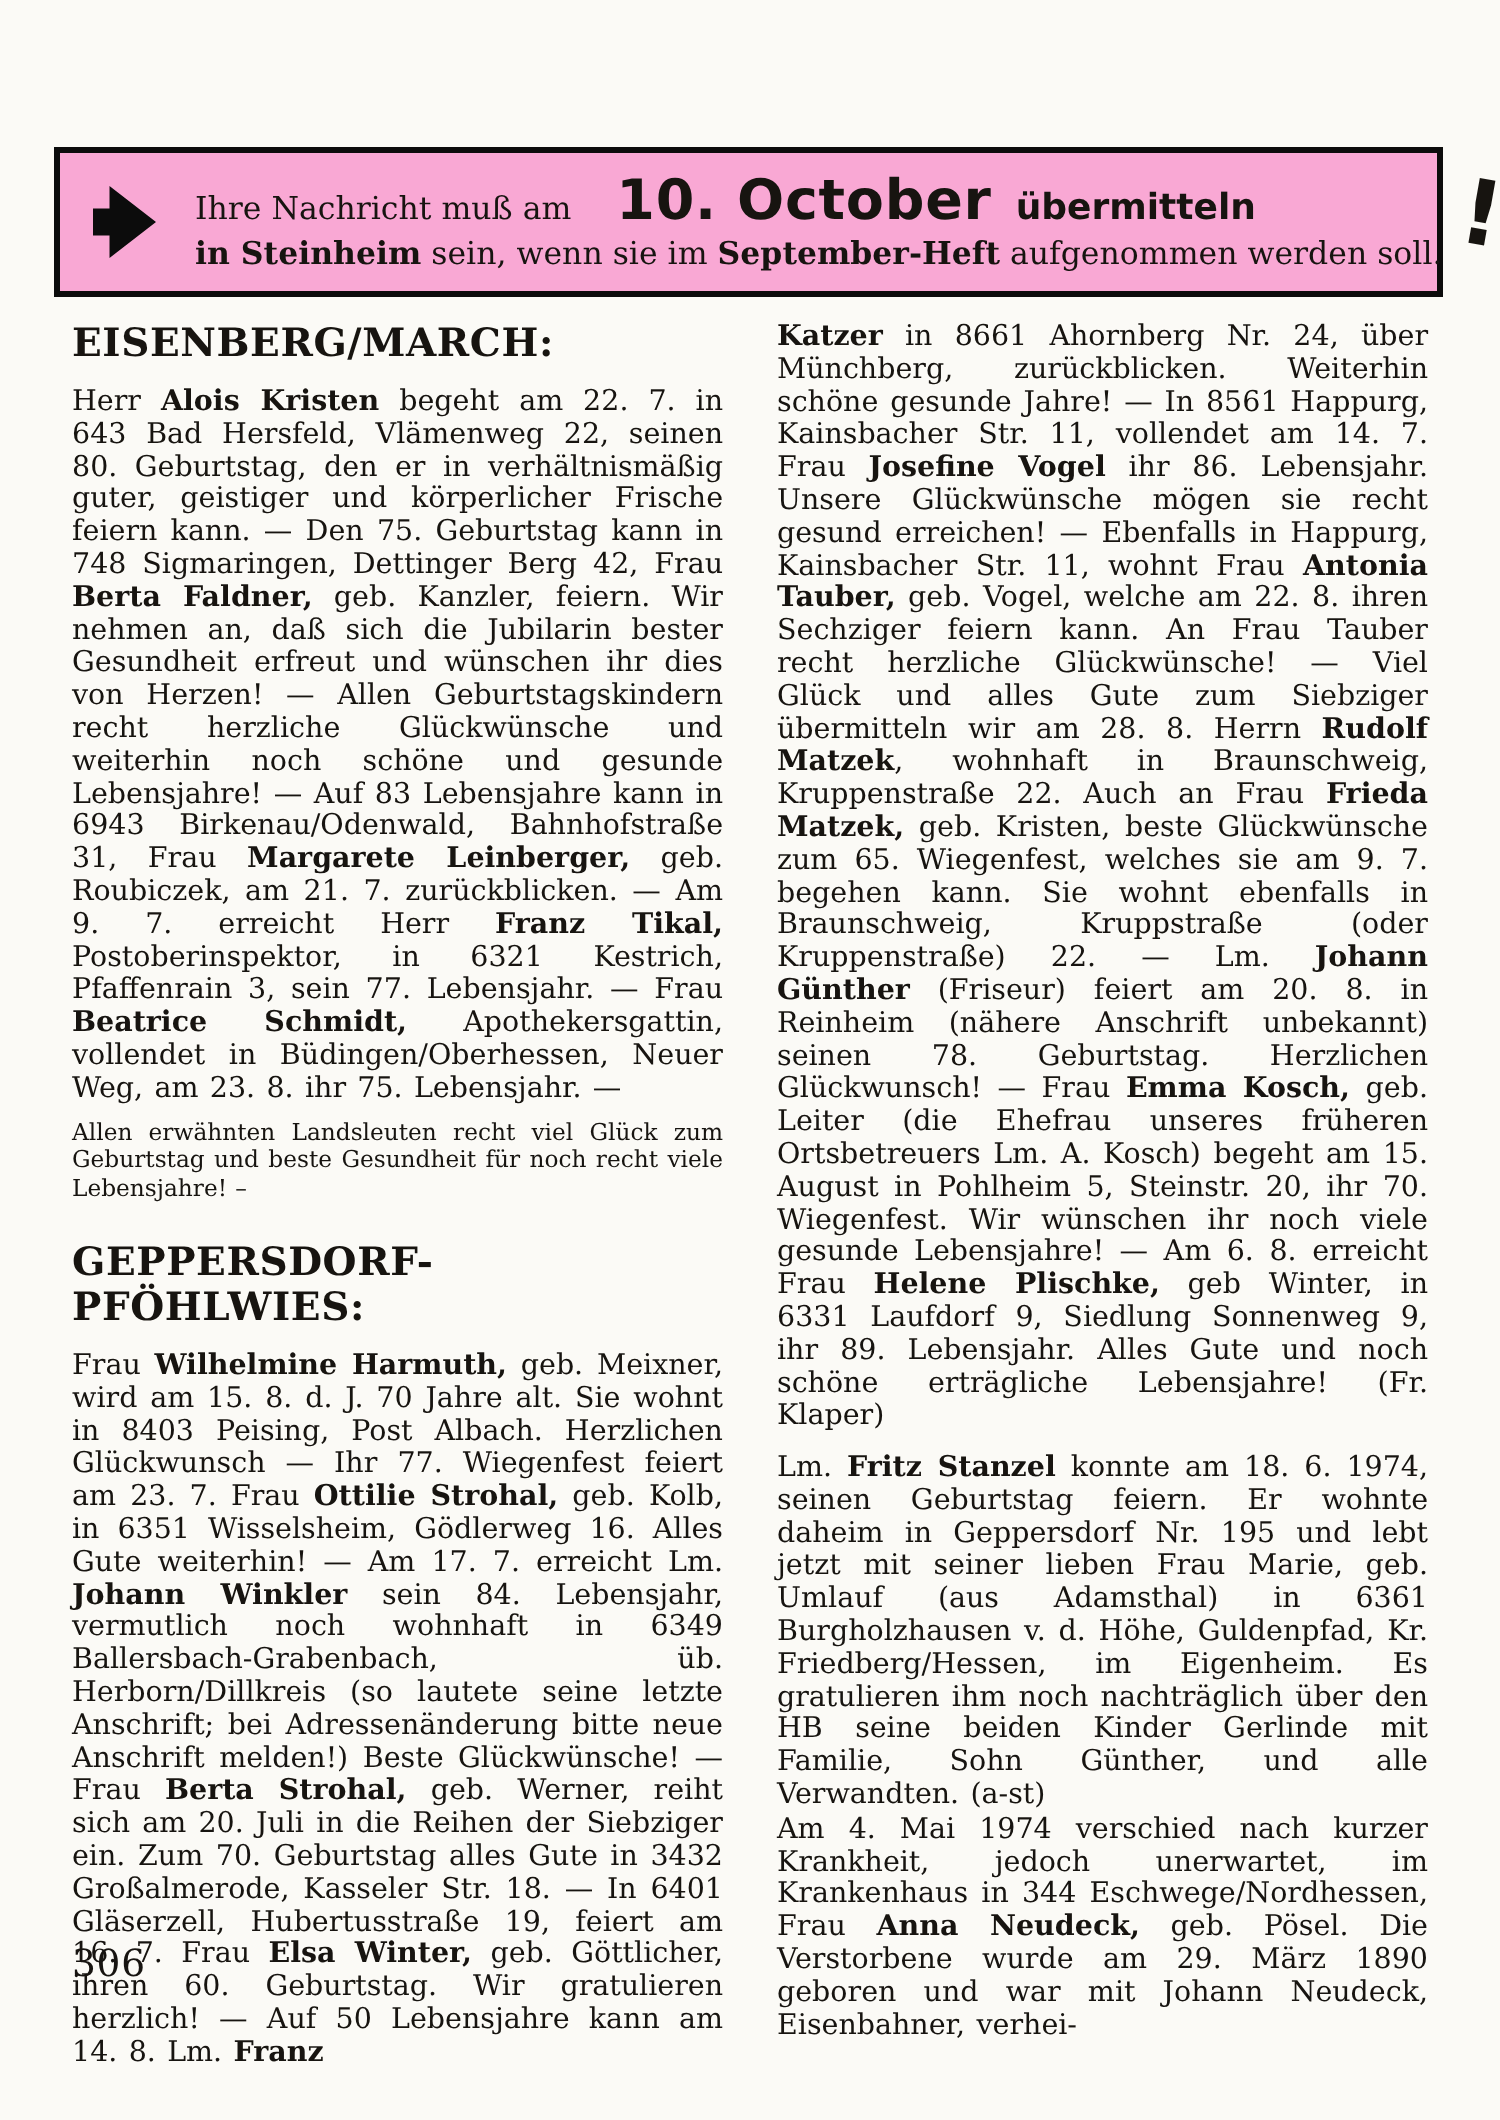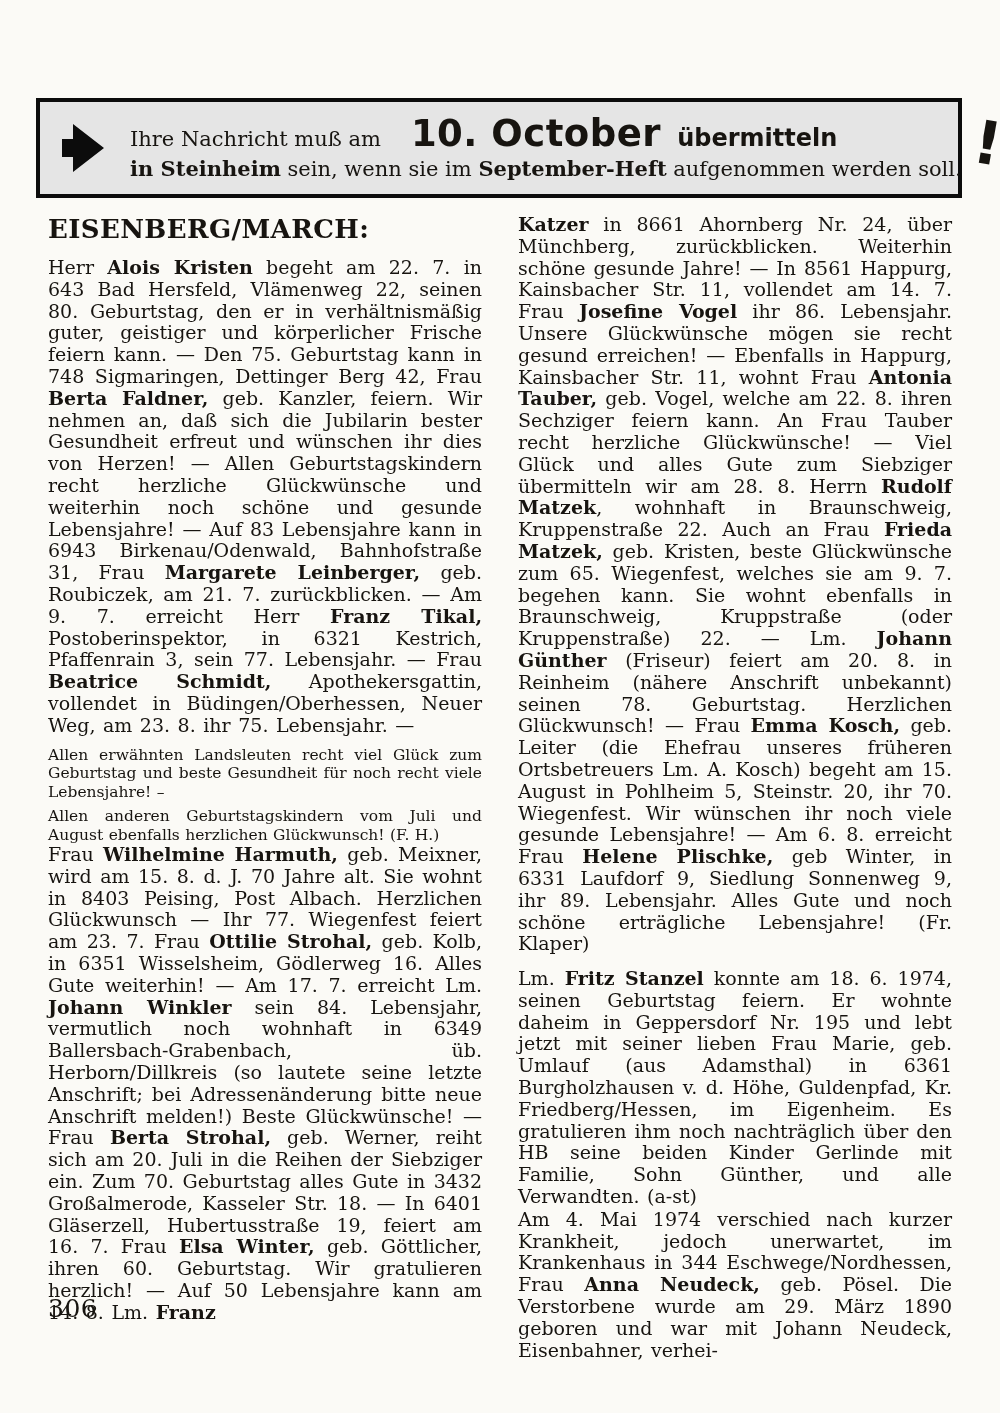--- a/index.html
+++ b/index.html
@@ -16,21 +16,21 @@
 
   
   .notice-box {
     position: absolute;
     left: 36px; top: 98px;
     width: 926px; height: 100px;
     border: 4px solid #0c0c0c;
     display: flex;
     align-items: center;
     padding: 0 16px 0 20px;
-    background: #e5e5e5;
+    background: #f9a8d4;
   }
   .arrow-wrap { flex: 0 0 auto; margin-right: 24px; }
   .arrow-wrap svg { display: block; }
   .notice-text {
     flex: 1 1 auto;
     display: flex;
     flex-direction: column;
     justify-content: center;
     gap: 4px;
   }
@@ -126,21 +126,21 @@
       <div class="notice-line2"><b>in Steinheim</b><span> sein, wenn sie im </span><b>September-Heft</b><span> aufgenommen werden soll.</span></div>
     </div>
     <div class="bang">!</div>
   </div>
 
   <div class="columns">
     <div class="col" id="col-left">
         <div class="col-heading">EISENBERG/MARCH:</div>
         <p class="body-para"><span>Herr </span><span class="bname">Alois Kristen</span><span> begeht am 22. 7. in 643 Bad Hersfeld, Vlämenweg 22, seinen 80. Geburtstag, den er in verhältnismäßig guter, geistiger und körperlicher Frische feiern kann. — Den 75. Geburtstag kann in 748 Sigmaringen, Dettinger Berg 42, Frau </span><span class="bname">Berta Faldner,</span><span> geb. Kanzler, feiern. Wir nehmen an, daß sich die Jubilarin bester Gesundheit erfreut und wünschen ihr dies von Herzen! — Allen Geburtstagskindern recht herzliche Glückwünsche und weiterhin noch schöne und gesunde Lebensjahre! — Auf 83 Lebensjahre kann in 6943 Birkenau/Odenwald, Bahnhofstraße 31, Frau </span><span class="bname">Margarete Leinberger,</span><span> geb. Roubiczek, am 21. 7. zurückblicken. — Am 9. 7. erreicht Herr </span><span class="bname">Franz Tikal,</span><span> Postoberinspektor, in 6321 Kestrich, Pfaffenrain 3, sein 77. Lebensjahr. — Frau </span><span class="bname">Beatrice Schmidt,</span><span> Apothekersgattin, vollendet in Büdingen/Oberhessen, Neuer Weg, am 23. 8. ihr 75. Lebensjahr. —</span></p>
         <p class="note"><span>Allen erwähnten Landsleuten recht viel Glück zum Geburtstag und beste Gesundheit für noch recht viele Lebensjahre! –</span></p>
-        <p class="note"><span>Allen anderen Geburtstagskindern vom Juli und August ebenfalls herzlichen Glückwunsch! (F. H.)</span></p>
+        <div class="col-heading">GEPPERSDORF-PFÖHLWIES:</div>
         <p class="body-para"><span>Frau </span><span class="bname">Wilhelmine Harmuth,</span><span> geb. Meixner, wird am 15. 8. d. J. 70 Jahre alt. Sie wohnt in 8403 Peising, Post Albach. Herzlichen Glückwunsch — Ihr 77. Wiegenfest feiert am 23. 7. Frau </span><span class="bname">Ottilie Strohal,</span><span> geb. Kolb, in 6351 Wisselsheim, Gödlerweg 16. Alles Gute weiterhin! — Am 17. 7. erreicht Lm. </span><span class="bname">Johann Winkler</span><span> sein 84. Lebensjahr, vermutlich noch wohnhaft in 6349 Ballersbach-Grabenbach, üb. Herborn/Dillkreis (so lautete seine letzte Anschrift; bei Adressenänderung bitte neue Anschrift melden!) Beste Glückwünsche! — Frau </span><span class="bname">Berta Strohal,</span><span> geb. Werner, reiht sich am 20. Juli in die Reihen der Siebziger ein. Zum 70. Geburtstag alles Gute in 3432 Großalmerode, Kasseler Str. 18. — In 6401 Gläserzell, Hubertusstraße 19, feiert am 16. 7. Frau </span><span class="bname">Elsa Winter,</span><span> geb. Göttlicher, ihren 60. Geburtstag. Wir gratulieren herzlich! — Auf 50 Lebensjahre kann am 14. 8. Lm. </span><span class="bname">Franz</span></p>
       </div>
     <div class="col" id="col-right">
         <p class="body-para"><span class="bname">Katzer</span><span> in 8661 Ahornberg Nr. 24, über Münchberg, zurückblicken. Weiterhin schöne gesunde Jahre! — In 8561 Happurg, Kainsbacher Str. 11, vollendet am 14. 7. Frau </span><span class="bname">Josefine Vogel</span><span> ihr 86. Lebensjahr. Unsere Glückwünsche mögen sie recht gesund erreichen! — Ebenfalls in Happurg, Kainsbacher Str. 11, wohnt Frau </span><span class="bname">Antonia Tauber,</span><span> geb. Vogel, welche am 22. 8. ihren Sechziger feiern kann. An Frau Tauber recht herzliche Glückwünsche! — Viel Glück und alles Gute zum Siebziger übermitteln wir am 28. 8. Herrn </span><span class="bname">Rudolf Matzek</span><span>, wohnhaft in Braunschweig, Kruppenstraße 22. Auch an Frau </span><span class="bname">Frieda Matzek,</span><span> geb. Kristen, beste Glückwünsche zum 65. Wiegenfest, welches sie am 9. 7. begehen kann. Sie wohnt ebenfalls in Braunschweig, Kruppstraße (oder Kruppenstraße) 22. — Lm. </span><span class="bname">Johann Günther</span><span> (Friseur) feiert am 20. 8. in Reinheim (nähere Anschrift unbekannt) seinen 78. Geburtstag. Herzlichen Glückwunsch! — Frau </span><span class="bname">Emma Kosch,</span><span> geb. Leiter (die Ehefrau unseres früheren Ortsbetreuers Lm. A. Kosch) begeht am 15. August in Pohlheim 5, Steinstr. 20, ihr 70. Wiegenfest. Wir wünschen ihr noch viele gesunde Lebensjahre! — Am 6. 8. erreicht Frau </span><span class="bname">Helene Plischke,</span><span> geb Winter, in 6331 Laufdorf 9, Siedlung Sonnenweg 9, ihr 89. Lebensjahr. Alles Gute und noch schöne erträgliche Lebensjahre! (Fr. Klaper)</span></p>
         <p class="body-para"><span>Lm. </span><span class="bname">Fritz Stanzel</span><span> konnte am 18. 6. 1974, seinen Geburtstag feiern. Er wohnte daheim in Geppersdorf Nr. 195 und lebt jetzt mit seiner lieben Frau Marie, geb. Umlauf (aus Adamsthal) in 6361 Burgholzhausen v. d. Höhe, Guldenpfad, Kr. Friedberg/Hessen, im Eigenheim. Es gratulieren ihm noch nachträglich über den HB seine beiden Kinder Gerlinde mit Familie, Sohn Günther, und alle Verwandten. (a-st)</span></p>
         <p class="body-para tight"><span>Am 4. Mai 1974 verschied nach kurzer Krankheit, jedoch unerwartet, im Krankenhaus in 344 Eschwege/Nordhessen, Frau </span><span class="bname">Anna Neudeck,</span><span> geb. Pösel. Die Verstorbene wurde am 29. März 1890 geboren und war mit Johann Neudeck, Eisenbahner, verhei-</span></p>
       </div>
   </div>
 
   <div class="page-number">306</div>

